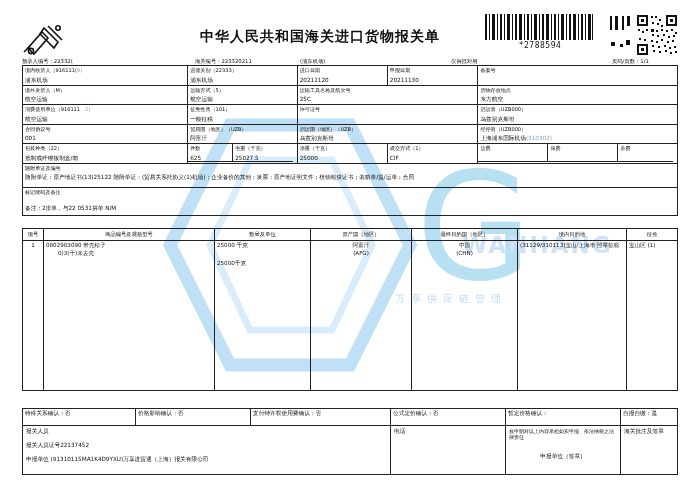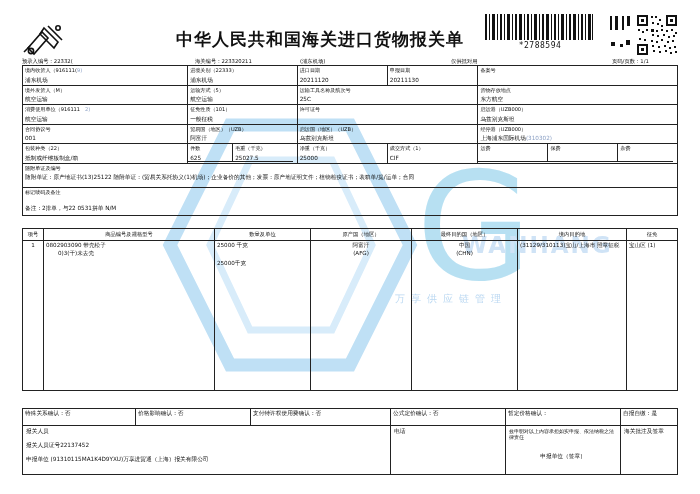--- a/index.html
+++ b/index.html
@@ -1,21 +1,21 @@
 <!DOCTYPE html>
 <html><head>
 <meta charset="utf-8">
 <style>
   html,body{margin:0;padding:0;background:#fff;}
   body{width:700px;height:494px;overflow:hidden;font-family:"DejaVu Sans","Liberation Sans",sans-serif;}
   #sheet{position:relative;width:700px;height:494px;background:#fff;color:#111;}
   .lbl{font-size:5.3px;line-height:1.15;color:#111;}
   .blue{color:#2a4fa2;}
   
-  #title{position:absolute;left:150px;top:28px;width:340px;text-align:center;font-size:17px;font-weight:bold;letter-spacing:1px;font-family:"DejaVu Sans",sans-serif;}
+  #title{position:absolute;left:150px;top:28px;width:340px;text-align:center;font-size:14px;font-weight:bold;letter-spacing:1px;font-family:"DejaVu Sans",sans-serif;}
   #logo{position:absolute;left:22px;top:22px;width:44px;height:34px;}
   #barcode{position:absolute;left:484px;top:14px;width:110px;height:26px;}
   #barnum{position:absolute;left:484px;top:41px;width:112px;text-align:center;font-size:8px;font-family:"DejaVu Sans Mono",monospace;letter-spacing:.5px;}
   #qr{position:absolute;left:636px;top:14px;width:42px;height:42px;}
   #qrmark{position:absolute;left:608px;top:14px;width:24px;height:42px;}
   
   table.g{position:absolute;border-collapse:collapse;}
   table.g td{border:0.6px solid #222;vertical-align:top;padding:1px 2px 0 2px;}
   .lab{font-size:5.1px;color:#111;white-space:nowrap;}
   .v{font-size:5.7px;color:#111;white-space:nowrap;margin-top:2.5px;}

